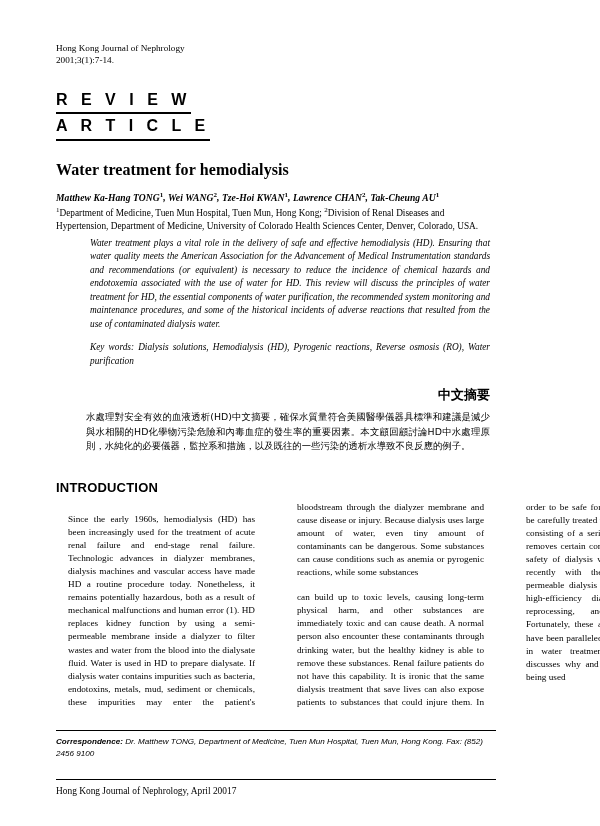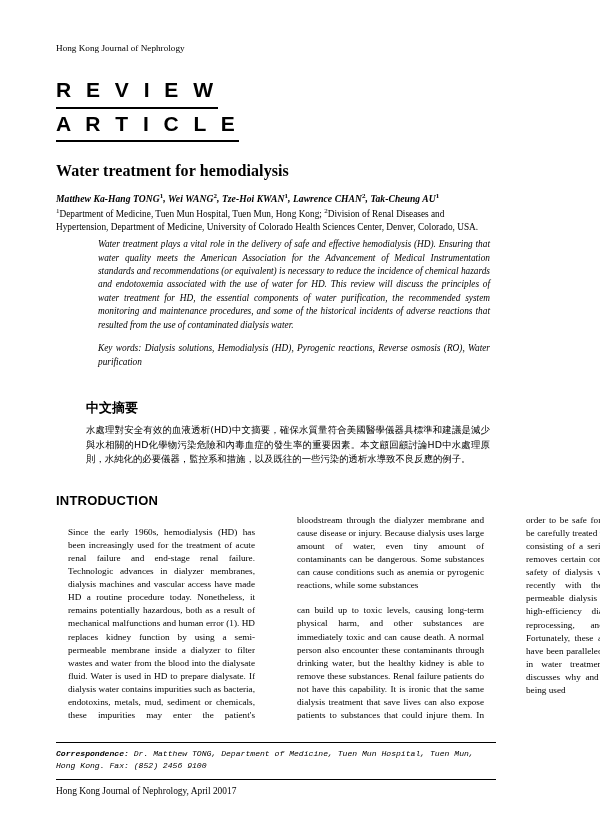--- a/index.html
+++ b/index.html
@@ -27,21 +27,21 @@
     font-size: 9.2px;
     line-height: 1.35;
     font-family: "Liberation Serif", serif;
     margin-bottom: 22px;
   }
   .journal-head div { white-space: pre; }
 
   .review-article {
     font-family: "Liberation Sans", sans-serif;
     font-weight: bold;
-    font-size: 21px;
+    font-size: 16px;
     letter-spacing: 4.5px;
     line-height: 1.35;
     margin-top: 16px;
   }
   .review-article .line1 { margin-bottom: 1px; }
   .rule-under {
     border-bottom: 2.2px solid #000;
     display: inline-block;
     padding-bottom: 2px;
   }
@@ -76,31 +76,32 @@
   h2.section-head {
     font-family: "Liberation Sans", sans-serif;
     font-size: 12.5px;
     font-weight: bold;
     margin: 20px 0 7px 0;
   }
   h2.cjk-head {
     font-family: "DejaVu Sans", sans-serif;
     font-size: 13px;
     font-weight: bold;
-    margin: 30px 0 6px 0;
+    margin: 18px 0 6px 0;
+    text-align: right;
   }
 
   .abstract-body {
     font-size: 9.3px;
     font-style: italic;
     line-height: 1.45;
     text-align: justify;
     font-family: "Liberation Serif", serif;
   }
-  .abstract-body p { margin: 0 0 10px 12px; }
+  .abstract-body p { margin: 0 0 10px 4px; }
   .keywords { margin-top: 11px; }
 
   .cjk-body {
     font-family: "DejaVu Sans", sans-serif;
     font-size: 9.4px;
     line-height: 1.55;
     text-align: justify;
   }
   .cjk-body p { margin: 0; }
 
@@ -127,24 +128,24 @@
     position: absolute;
     left: 56px;
     right: 52px;
     bottom: 30px;
   }
   .corr-rule {
     border-top: 1.3px solid #000;
     margin-bottom: 5px;
   }
   .correspondence {
-    font-family: Liberation Mono, monospace;
+    font-family: Liberation Sans, sans-serif;
     font-size: 8.1px;
     line-height: 1.4;
-    margin-bottom: 8px;
+    margin-bottom: 20px;
   }
   .correspondence .lbl { font-weight: bold; font-style: italic; }
   .correspondence .txt { font-style: italic; }
 
   .footer-rule {
     border-top: 1.3px solid #000;
     margin-bottom: 6px;
   }
   .footer-line {
     display: flex;
@@ -154,20 +155,21 @@
   }
   .footer-line .pageno { font-size: 9.4px; }
 </style>
 </head>
 <body>
 
 <div class="page">
 
   <div class="journal-head">
     <div>Hong Kong Journal of Nephrology</div>
+    <div>2001;3(1):7-14.</div>
   </div>
 
   <div class="review-article">
     <div class="line1">
       <span class="rule-under">R E V I E W</span>
     </div>
     <div class="line2">
       <span class="rule-under">A R T I C L E</span>
     </div>
   </div>

